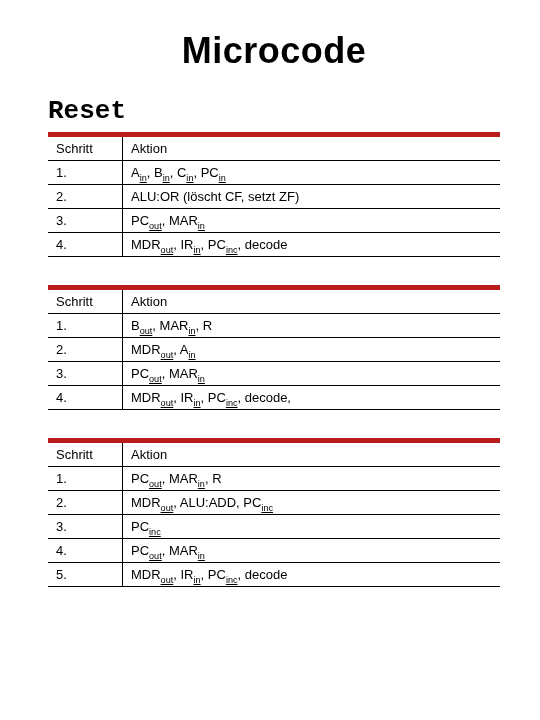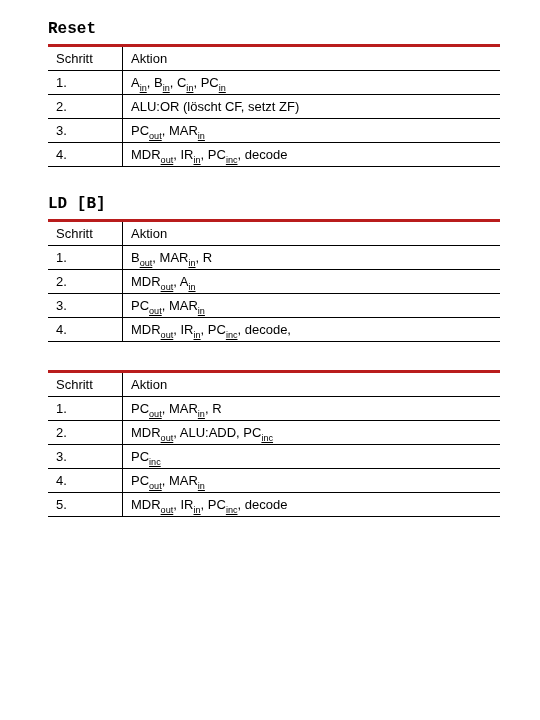--- a/index.html
+++ b/index.html
@@ -18,36 +18,36 @@
   h1.title {
     font-size: 36px;
     font-weight: bold;
     text-align: center;
     margin: 10px 0 24px 0;
     letter-spacing: 0.5px;
   }
   h2.section {
     font-family: "Courier New", Courier, monospace;
     font-weight: bold;
-    font-size: 16px;
+    font-size: 26px;
     margin: 0 0 6px 0;
   }
   table.microcode {
     border-collapse: collapse;
     width: 100%;
     font-size: 13px;
     margin-bottom: 28px;
   }
   table.microcode th, table.microcode td {
     text-align: left;
     padding: 4px 6px 4px 8px;
     font-weight: normal;
   }
   table.microcode th {
-    border-top: 3px solid #b91c1c;
+    border-top: 5px solid #b91c1c;
     border-bottom: 1px solid #000;
   }
   table.microcode td {
     border-bottom: 1px solid #000;
   }
   table.microcode th:first-child,
   table.microcode td:first-child {
     width: 60px;
     border-right: 1px solid #000;
   }
@@ -55,20 +55,21 @@
     font-size: 0.7em;
     vertical-align: sub;
     line-height: 0;
     text-decoration: underline;
   }
 </style>
 </head>
 <body>
 
 <div class="page">
+  <h1 class="title">Microcode</h1>
   <div id="sections-container">
       <h2 class="section">Reset</h2>
       <table class="microcode">
         <thead>
           <tr>
             <th>Schritt</th>
             <th>Aktion</th>
           </tr>
         </thead>
         <tbody>
@@ -83,21 +84,20 @@
           <tr>
             <td>3.</td>
             <td>PC<sub>out</sub>, MAR<sub>in</sub></td>
           </tr>
           <tr>
             <td>4.</td>
             <td>MDR<sub>out</sub>, IR<sub>in</sub>, PC<sub>inc</sub>, decode</td>
           </tr>
         </tbody>
       </table>
-      <h2 class="section">LD [B]</h2>
       <table class="microcode">
         <thead>
           <tr>
             <th>Schritt</th>
             <th>Aktion</th>
           </tr>
         </thead>
         <tbody>
           <tr>
             <td>1.</td>

